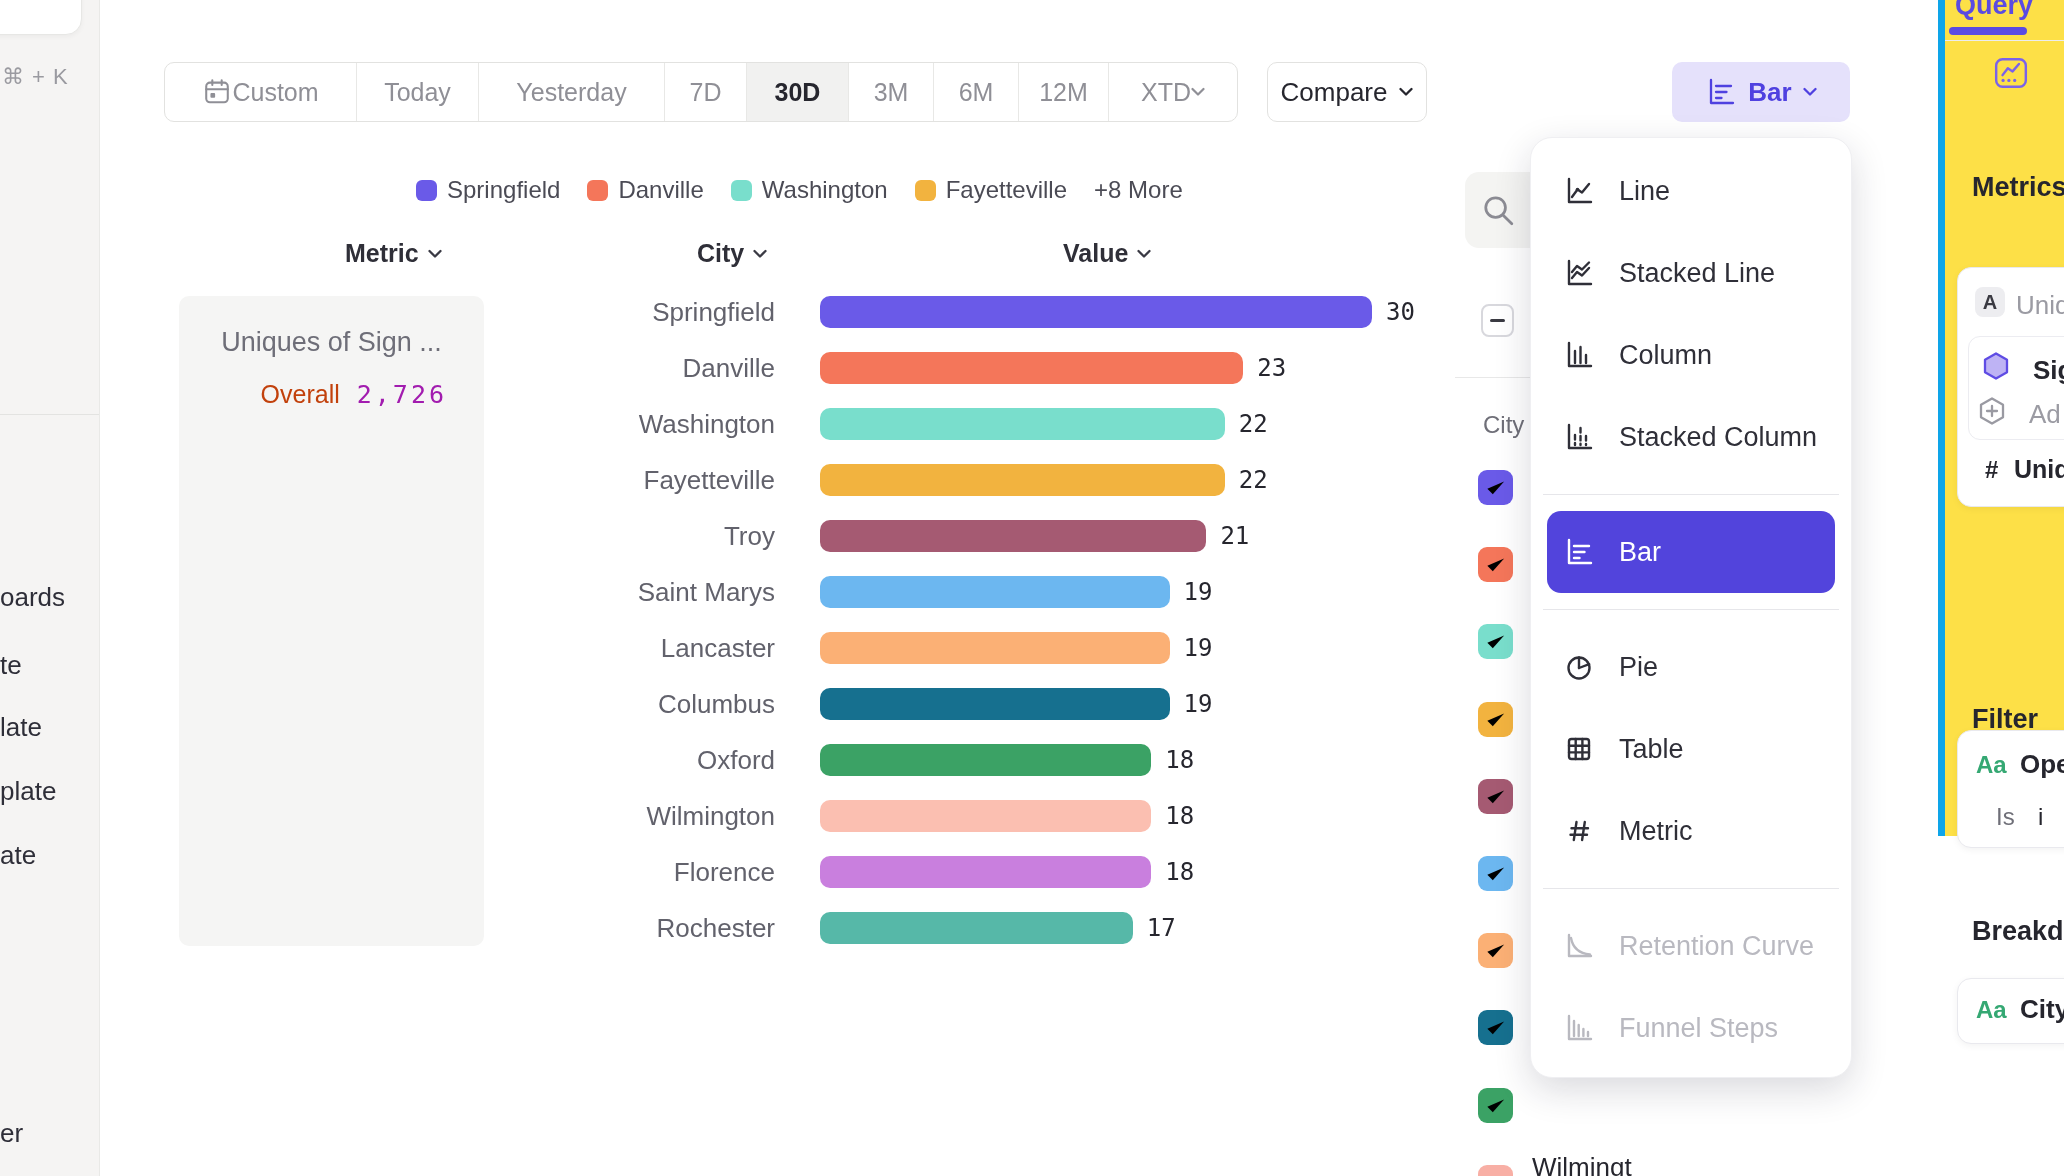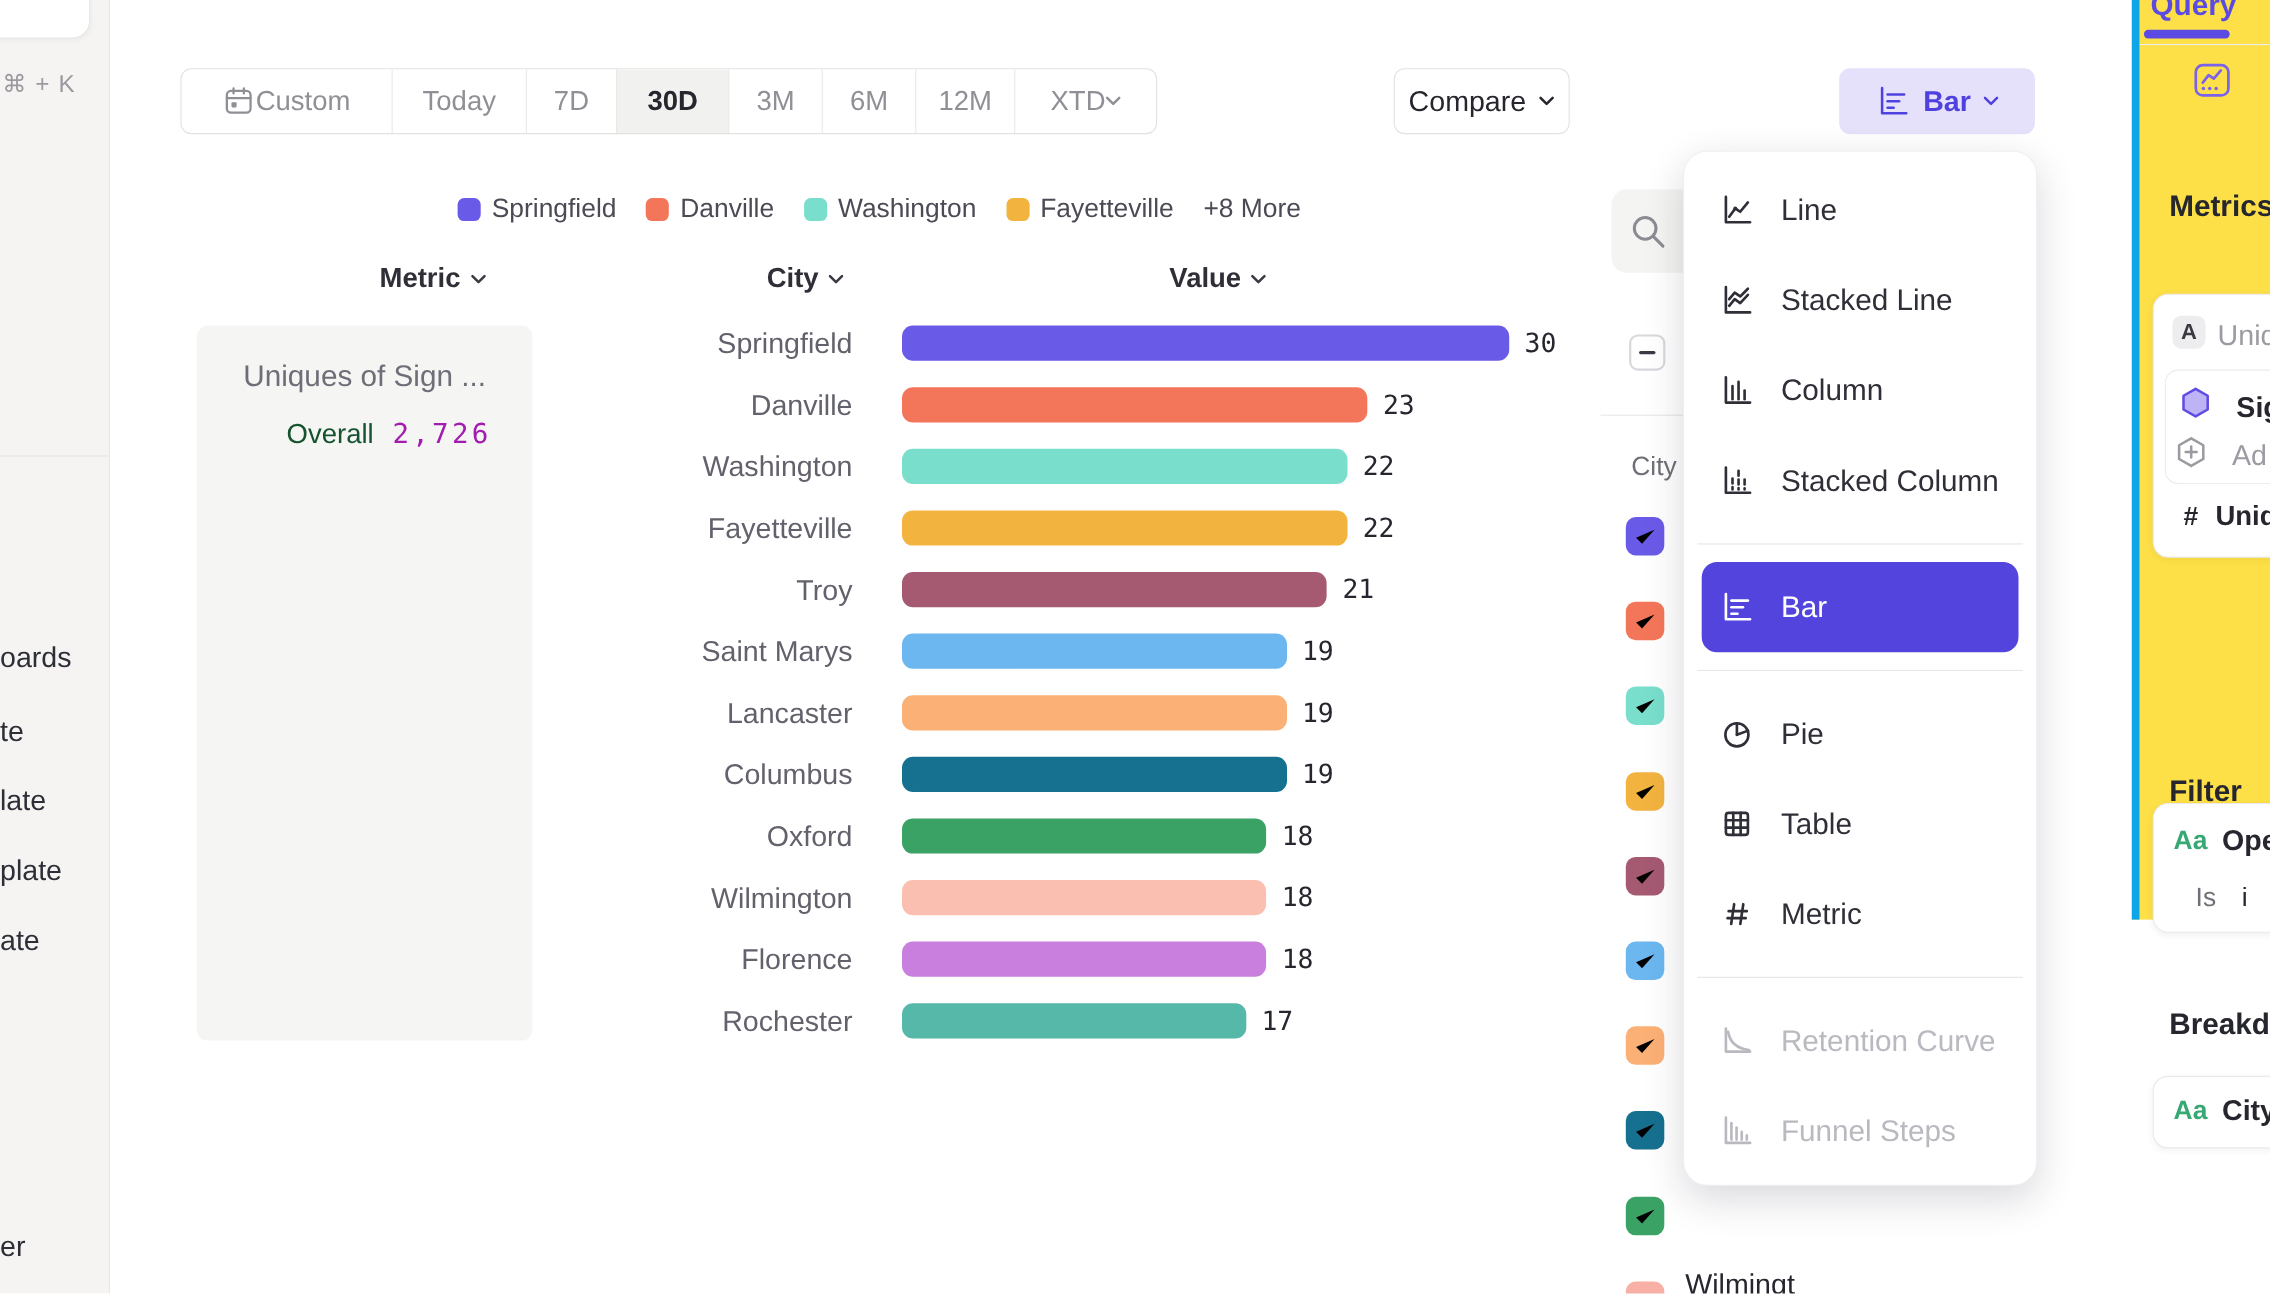--- a/index.html
+++ b/index.html
@@ -37,21 +37,21 @@
   .lg-label,#legend-more{font-size:24px;font-weight:500;color:#4b4b55;white-space:nowrap;}
 
   
   .col-head{position:absolute;top:239px;display:flex;align-items:center;gap:9px;font-size:25px;font-weight:700;color:#2f2f38;cursor:pointer;}
   .col-head .ic{color:#3a3a44;}
 
   
   #metric-card{left:179px;top:296px;width:305px;height:650px;background:#f5f5f4;border-radius:10px;}
   #metric-title{position:absolute;left:0;top:31px;width:100%;text-align:center;font-size:27px;color:#6e6e78;}
   #metric-overall{position:absolute;right:37px;top:72px;display:flex;gap:17px;align-items:baseline;font-size:25px;}
-  #metric-overall .olabel{color:#14532d;}
+  #metric-overall .olabel{color:#c2410c;}
   #metric-overall .ovalue{color:#a21caf;letter-spacing:3px;margin-top:12px;}
 
   
   #chart{left:480px;top:284px;width:1020px;}
   .crow{display:flex;align-items:center;height:56px;}
   .clabel{width:295px;text-align:right;font-size:26px;color:#62626c;white-space:nowrap;}
   .cbar{height:32px;border-radius:10px;margin-left:45px;}
   .cvalue{margin-left:14px;font-size:24px;color:#26262e;}
 
   
@@ -112,20 +112,23 @@
           <rect x="4.5" y="6" width="23" height="21" rx="4"></rect>
           <path d="M4.5 13H27.5"></path>
           <path d="M11 3.5V8.5M21 3.5V8.5"></path>
           <rect x="9" y="17" width="5" height="5" rx="1" fill="currentColor" stroke="none"></rect>
         </svg>
       </span>
       <span>Custom</span>
     </div>
     <div class="seg" style="width: 122px;">
       <span>Today</span>
+    </div>
+    <div class="seg" style="width: 186px;">
+      <span>Yesterday</span>
     </div>
     <div class="seg" style="width: 82px;">
       <span>7D</span>
     </div>
     <div class="seg selected" style="width: 102px;">
       <span>30D</span>
     </div>
     <div class="seg" style="width: 85px;">
       <span>3M</span>
     </div>

